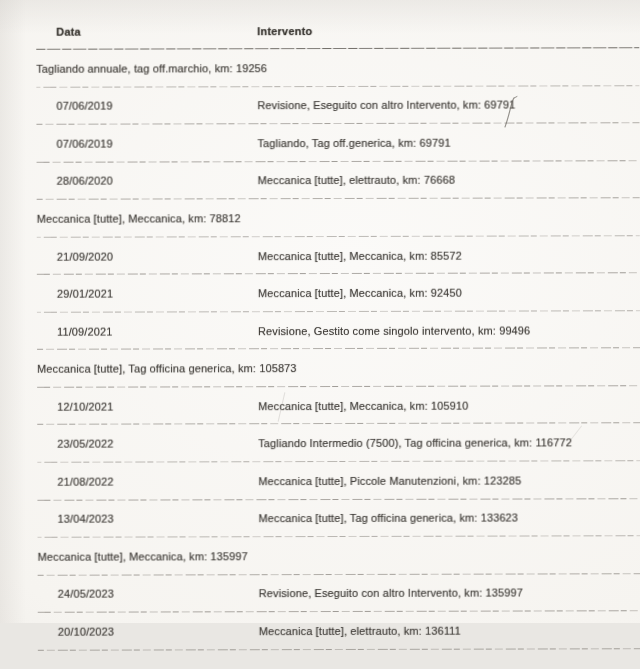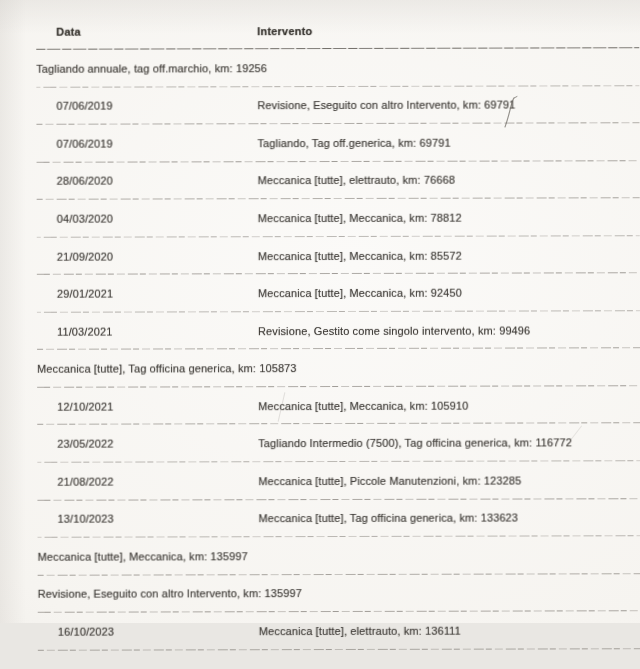--- a/index.html
+++ b/index.html
@@ -81,36 +81,35 @@
     <div class="cell col-data">07/06/2019</div>
     <div class="cell col-int">Tagliando, Tag off.generica, km: 69791</div>
   </div>
 
   <div class="row body-row">
     <div class="cell col-data">28/06/2020</div>
     <div class="cell col-int">Meccanica [tutte], elettrauto, km: 76668</div>
   </div>
 
   <div class="row body-row">
-    <div class="cell col-data">04/03/2020</div>
     <div class="cell col-int">Meccanica [tutte], Meccanica, km: 78812</div>
   </div>
 
   <div class="row body-row">
     <div class="cell col-data">21/09/2020</div>
     <div class="cell col-int">Meccanica [tutte], Meccanica, km: 85572</div>
   </div>
 
   <div class="row body-row">
     <div class="cell col-data">29/01/2021</div>
     <div class="cell col-int">Meccanica [tutte], Meccanica, km: 92450</div>
   </div>
 
   <div class="row body-row">
-    <div class="cell col-data">11/03/2021</div>
+    <div class="cell col-data">11/09/2021</div>
     <div class="cell col-int">Revisione, Gestito come singolo intervento, km: 99496</div>
   </div>
 
   <div class="row body-row">
     <div class="cell col-int">Meccanica [tutte], Tag officina generica, km: 105873</div>
   </div>
 
   <div class="row body-row">
     <div class="cell col-data">12/10/2021</div>
     <div class="cell col-int">Meccanica [tutte], Meccanica, km: 105910</div>
@@ -120,34 +119,35 @@
     <div class="cell col-data">23/05/2022</div>
     <div class="cell col-int">Tagliando Intermedio (7500), Tag officina generica, km: 116772</div>
   </div>
 
   <div class="row body-row">
     <div class="cell col-data">21/08/2022</div>
     <div class="cell col-int">Meccanica [tutte], Piccole Manutenzioni, km: 123285</div>
   </div>
 
   <div class="row body-row">
-    <div class="cell col-data">13/10/2023</div>
+    <div class="cell col-data">13/04/2023</div>
     <div class="cell col-int">Meccanica [tutte], Tag officina generica, km: 133623</div>
   </div>
 
   <div class="row body-row">
     <div class="cell col-int">Meccanica [tutte], Meccanica, km: 135997</div>
   </div>
 
   <div class="row body-row">
+    <div class="cell col-data">24/05/2023</div>
     <div class="cell col-int">Revisione, Eseguito con altro Intervento, km: 135997</div>
   </div>
 
   <div class="row body-row">
-    <div class="cell col-data">16/10/2023</div>
+    <div class="cell col-data">20/10/2023</div>
     <div class="cell col-int">Meccanica [tutte], elettrauto, km: 136111</div>
   </div>
 </div>
   </div>
 
   <svg class="pen-mark" viewBox="0 0 18 34" xmlns="http://www.w3.org/2000/svg">
     <path d="M13,3 C12,4 10.5,9 9,15 C7.5,21 5.5,28 4,32" fill="none" stroke="#6e6a64" stroke-width="1.1" stroke-linecap="round"></path>
     <path d="M13,3 L16,1.5" fill="none" stroke="#6e6a64" stroke-width="1" stroke-linecap="round"></path>
   </svg>
   <div class="scratch scratch-1"></div>

